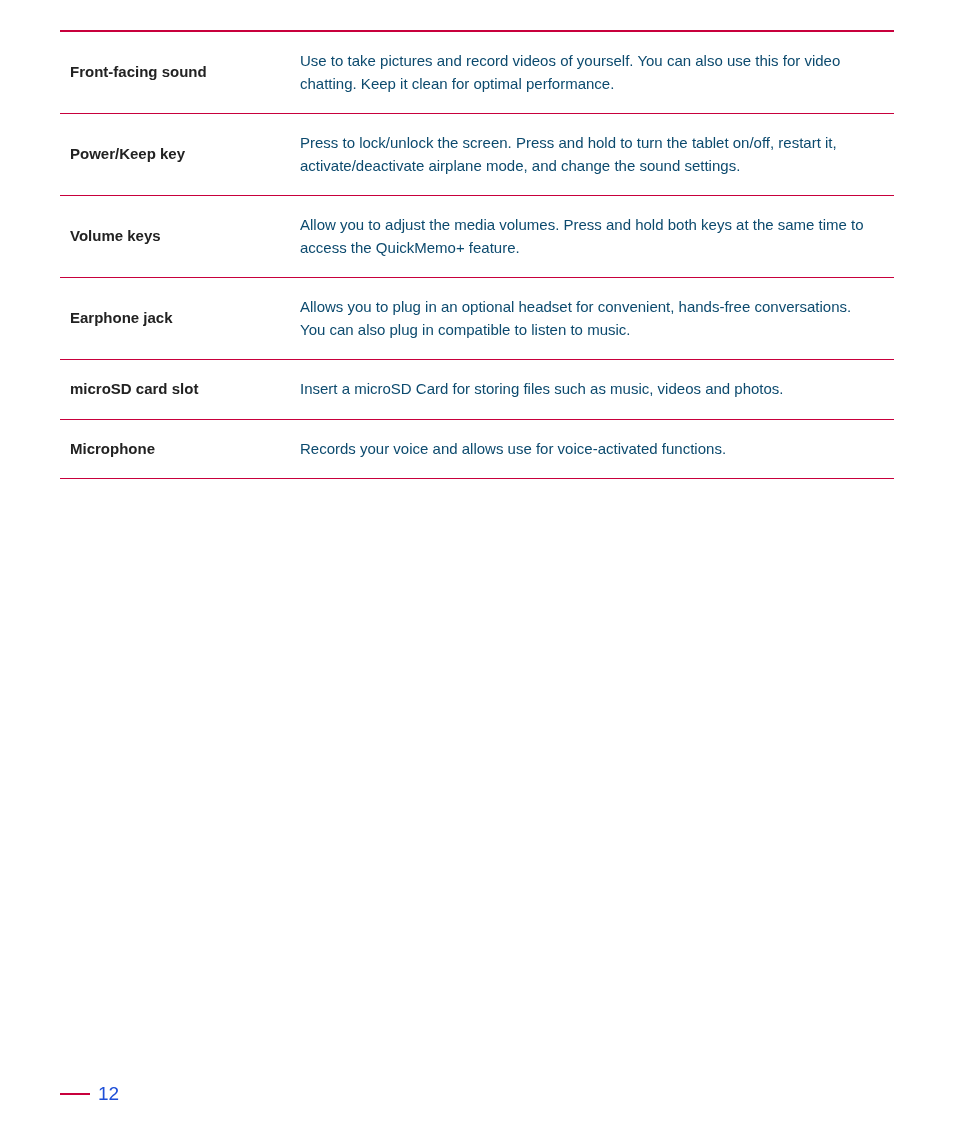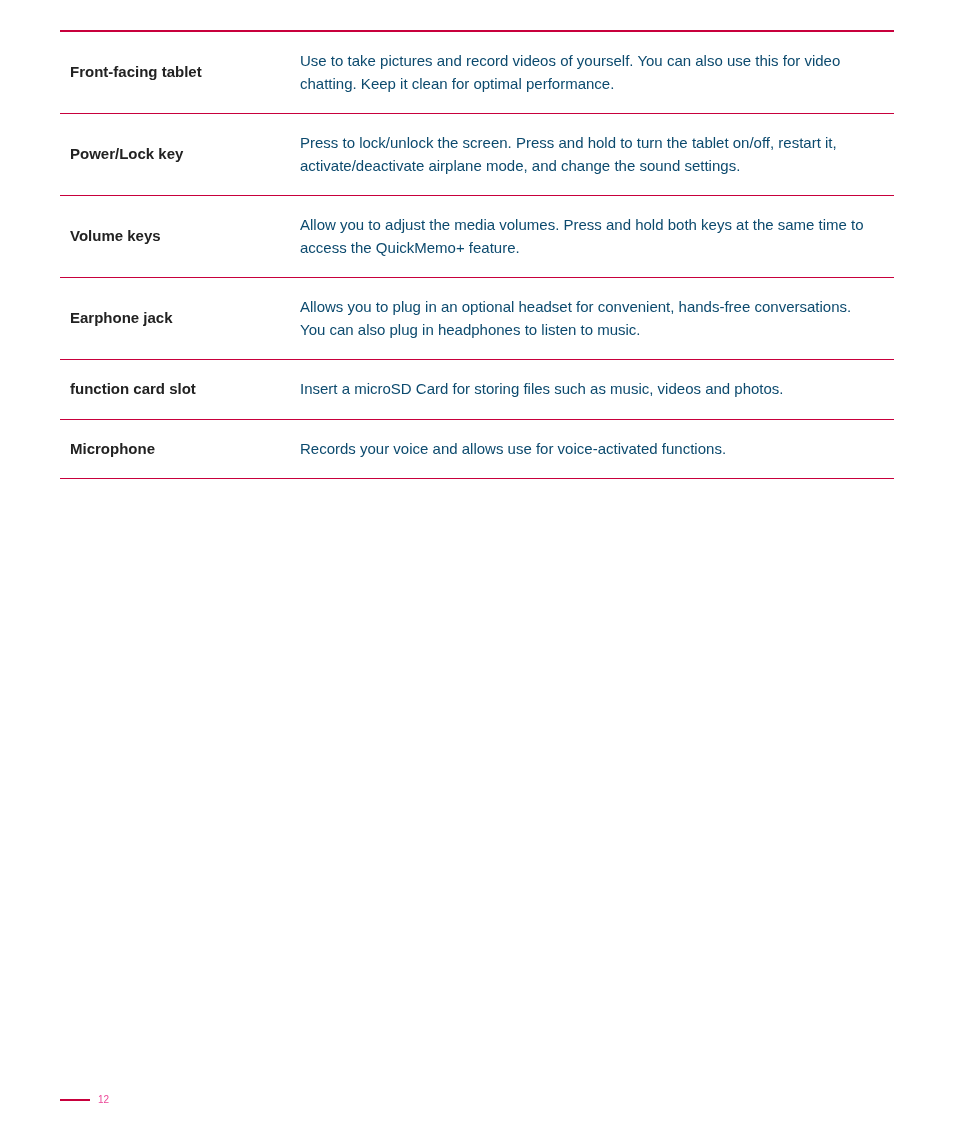--- a/index.html
+++ b/index.html
@@ -77,51 +77,51 @@
 
     .footer-line {
       width: 30px;
       height: 2px;
       background: #c8003c;
       display: inline-block;
       margin-right: 8px;
     }
 
     .page-number {
-      font-size: 10px;
-      color: #ec4899;
+      font-size: 19px;
+      color: #1d4ed8;
     }
   </style>
 </head>
 <body>
 
 <div class="page-container">
 
   <div class="top-border"></div>
 
   <table>
     <tbody id="table-body">
     <tr>
-          <td>Front-facing tablet</td>
+          <td>Front-facing sound</td>
           <td>Use to take pictures and record videos of yourself. You can also use this for video chatting. Keep it clean for optimal performance.</td>
         </tr>
         <tr>
-          <td>Power/Lock key</td>
+          <td>Power/Keep key</td>
           <td>Press to lock/unlock the screen. Press and hold to turn the tablet on/off, restart it, activate/deactivate airplane mode, and change the sound settings.</td>
         </tr>
         <tr>
           <td>Volume keys</td>
           <td>Allow you to adjust the media volumes. Press and hold both keys at the same time to access the QuickMemo+ feature.</td>
         </tr>
         <tr>
           <td>Earphone jack</td>
-          <td>Allows you to plug in an optional headset for convenient, hands-free conversations. You can also plug in headphones to listen to music.</td>
+          <td>Allows you to plug in an optional headset for convenient, hands-free conversations. You can also plug in compatible to listen to music.</td>
         </tr>
         <tr>
-          <td>function card slot</td>
+          <td>microSD card slot</td>
           <td>Insert a microSD Card for storing files such as music, videos and photos.</td>
         </tr>
         <tr>
           <td>Microphone</td>
           <td>Records your voice and allows use for voice-activated functions.</td>
         </tr>
       </tbody>
   </table>
 
   <div class="page-footer">

